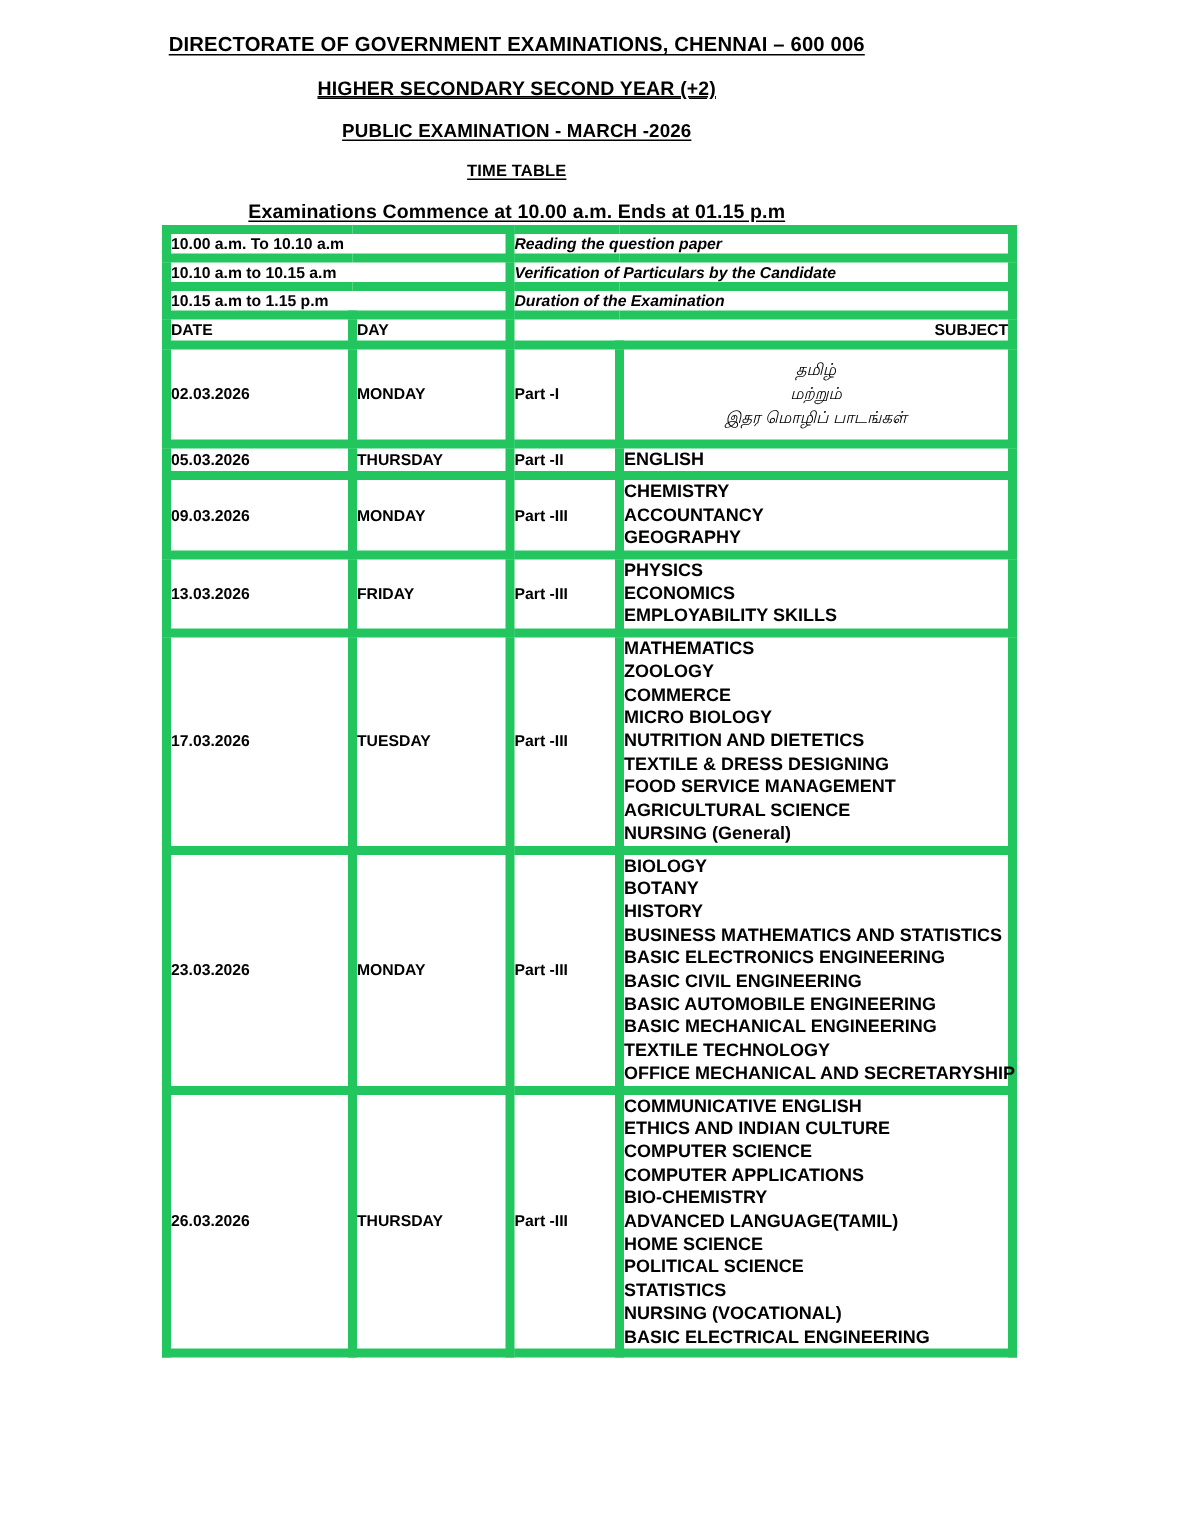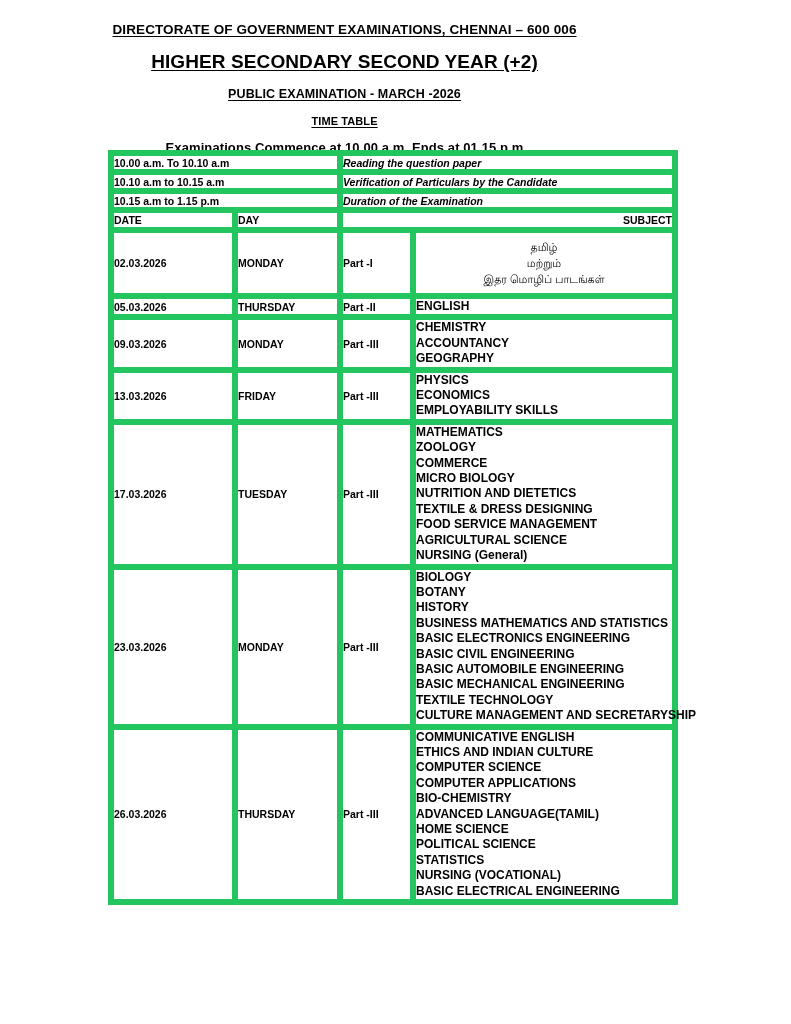--- a/index.html
+++ b/index.html
@@ -30,21 +30,21 @@
   .header-line {
     font-weight: bold;
     color: #000;
     letter-spacing: 0.1px;
   }
   .header-line span {
     text-decoration: underline;
     text-underline-offset: 2px;
   }
   .h1 { font-size: 13.5px; margin-bottom: 14px; }
-  .h2 { font-size: 19px; margin-bottom: 14px; }
+  .h2 { font-size: 13px; margin-bottom: 14px; text-decoration: underline; }
   .h3 { font-size: 12.5px; margin-bottom: 14px; }
   .h4 { font-size: 11px; margin-bottom: 13px; }
   .h5 { font-size: 13px; margin-bottom: 11px; }
 
   
   .tt-wrap {
     position: absolute;
     left: 108px;
     top: 150px;
     width: 564px;
@@ -128,20 +128,21 @@
     font-size: 12px;
     font-weight: bold;
     line-height: 15.4px;
     white-space: nowrap;
   }
   .subj-line.tamil {
     font-family: "Liberation Sans", "DejaVu Sans", sans-serif;
     font-size: 11px;
     font-weight: normal;
     line-height: 16px;
+    font-style: italic;
   }
 
   
   .footer {
     position: absolute;
     left: 0;
     top: 920px;
     width: 791px;
     height: 70px;
   }
@@ -273,21 +274,21 @@
             <td class="cell-subject">
               <div class="subj-line">BIOLOGY</div>
               <div class="subj-line">BOTANY</div>
               <div class="subj-line">HISTORY</div>
               <div class="subj-line">BUSINESS MATHEMATICS AND STATISTICS</div>
               <div class="subj-line">BASIC ELECTRONICS ENGINEERING</div>
               <div class="subj-line">BASIC CIVIL ENGINEERING</div>
               <div class="subj-line">BASIC AUTOMOBILE ENGINEERING</div>
               <div class="subj-line">BASIC MECHANICAL ENGINEERING</div>
               <div class="subj-line">TEXTILE TECHNOLOGY</div>
-              <div class="subj-line">CULTURE MANAGEMENT AND SECRETARYSHIP</div>
+              <div class="subj-line">OFFICE MECHANICAL AND SECRETARYSHIP</div>
             </td>
           </tr>
           <tr>
             <td class="cell-date">26.03.2026</td>
             <td class="cell-day">THURSDAY</td>
             <td class="cell-part">Part -III</td>
             <td class="cell-subject">
               <div class="subj-line">COMMUNICATIVE ENGLISH</div>
               <div class="subj-line">ETHICS AND INDIAN CULTURE</div>
               <div class="subj-line">COMPUTER SCIENCE</div>

